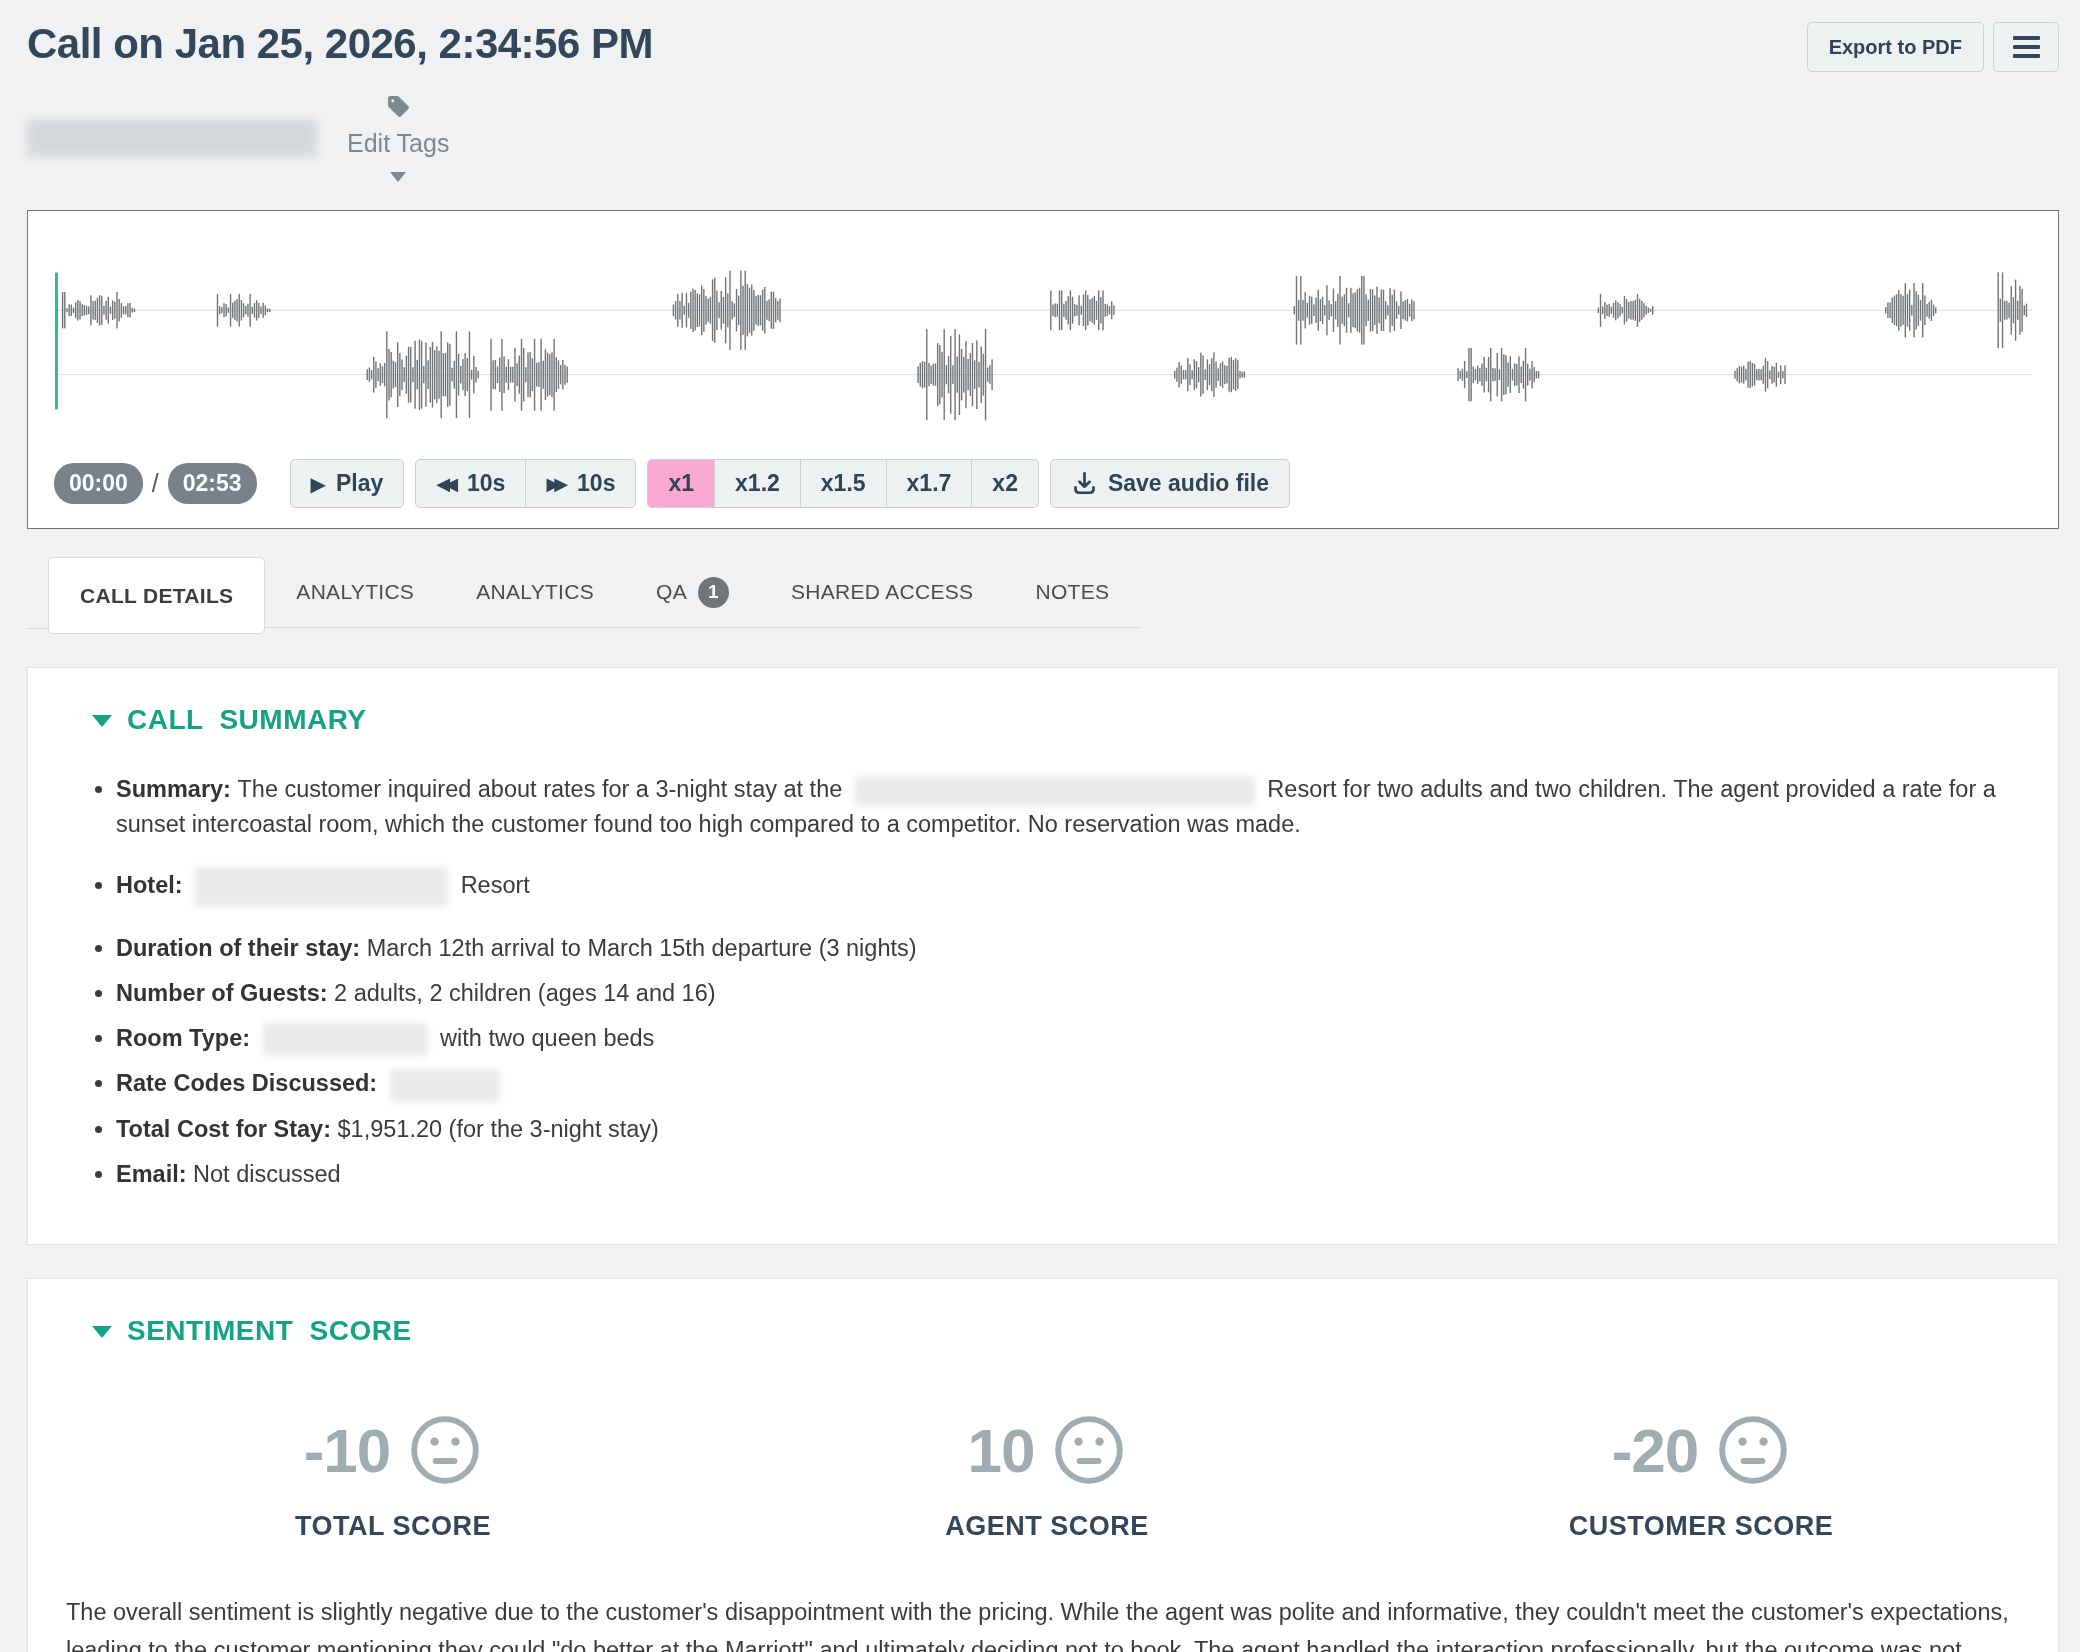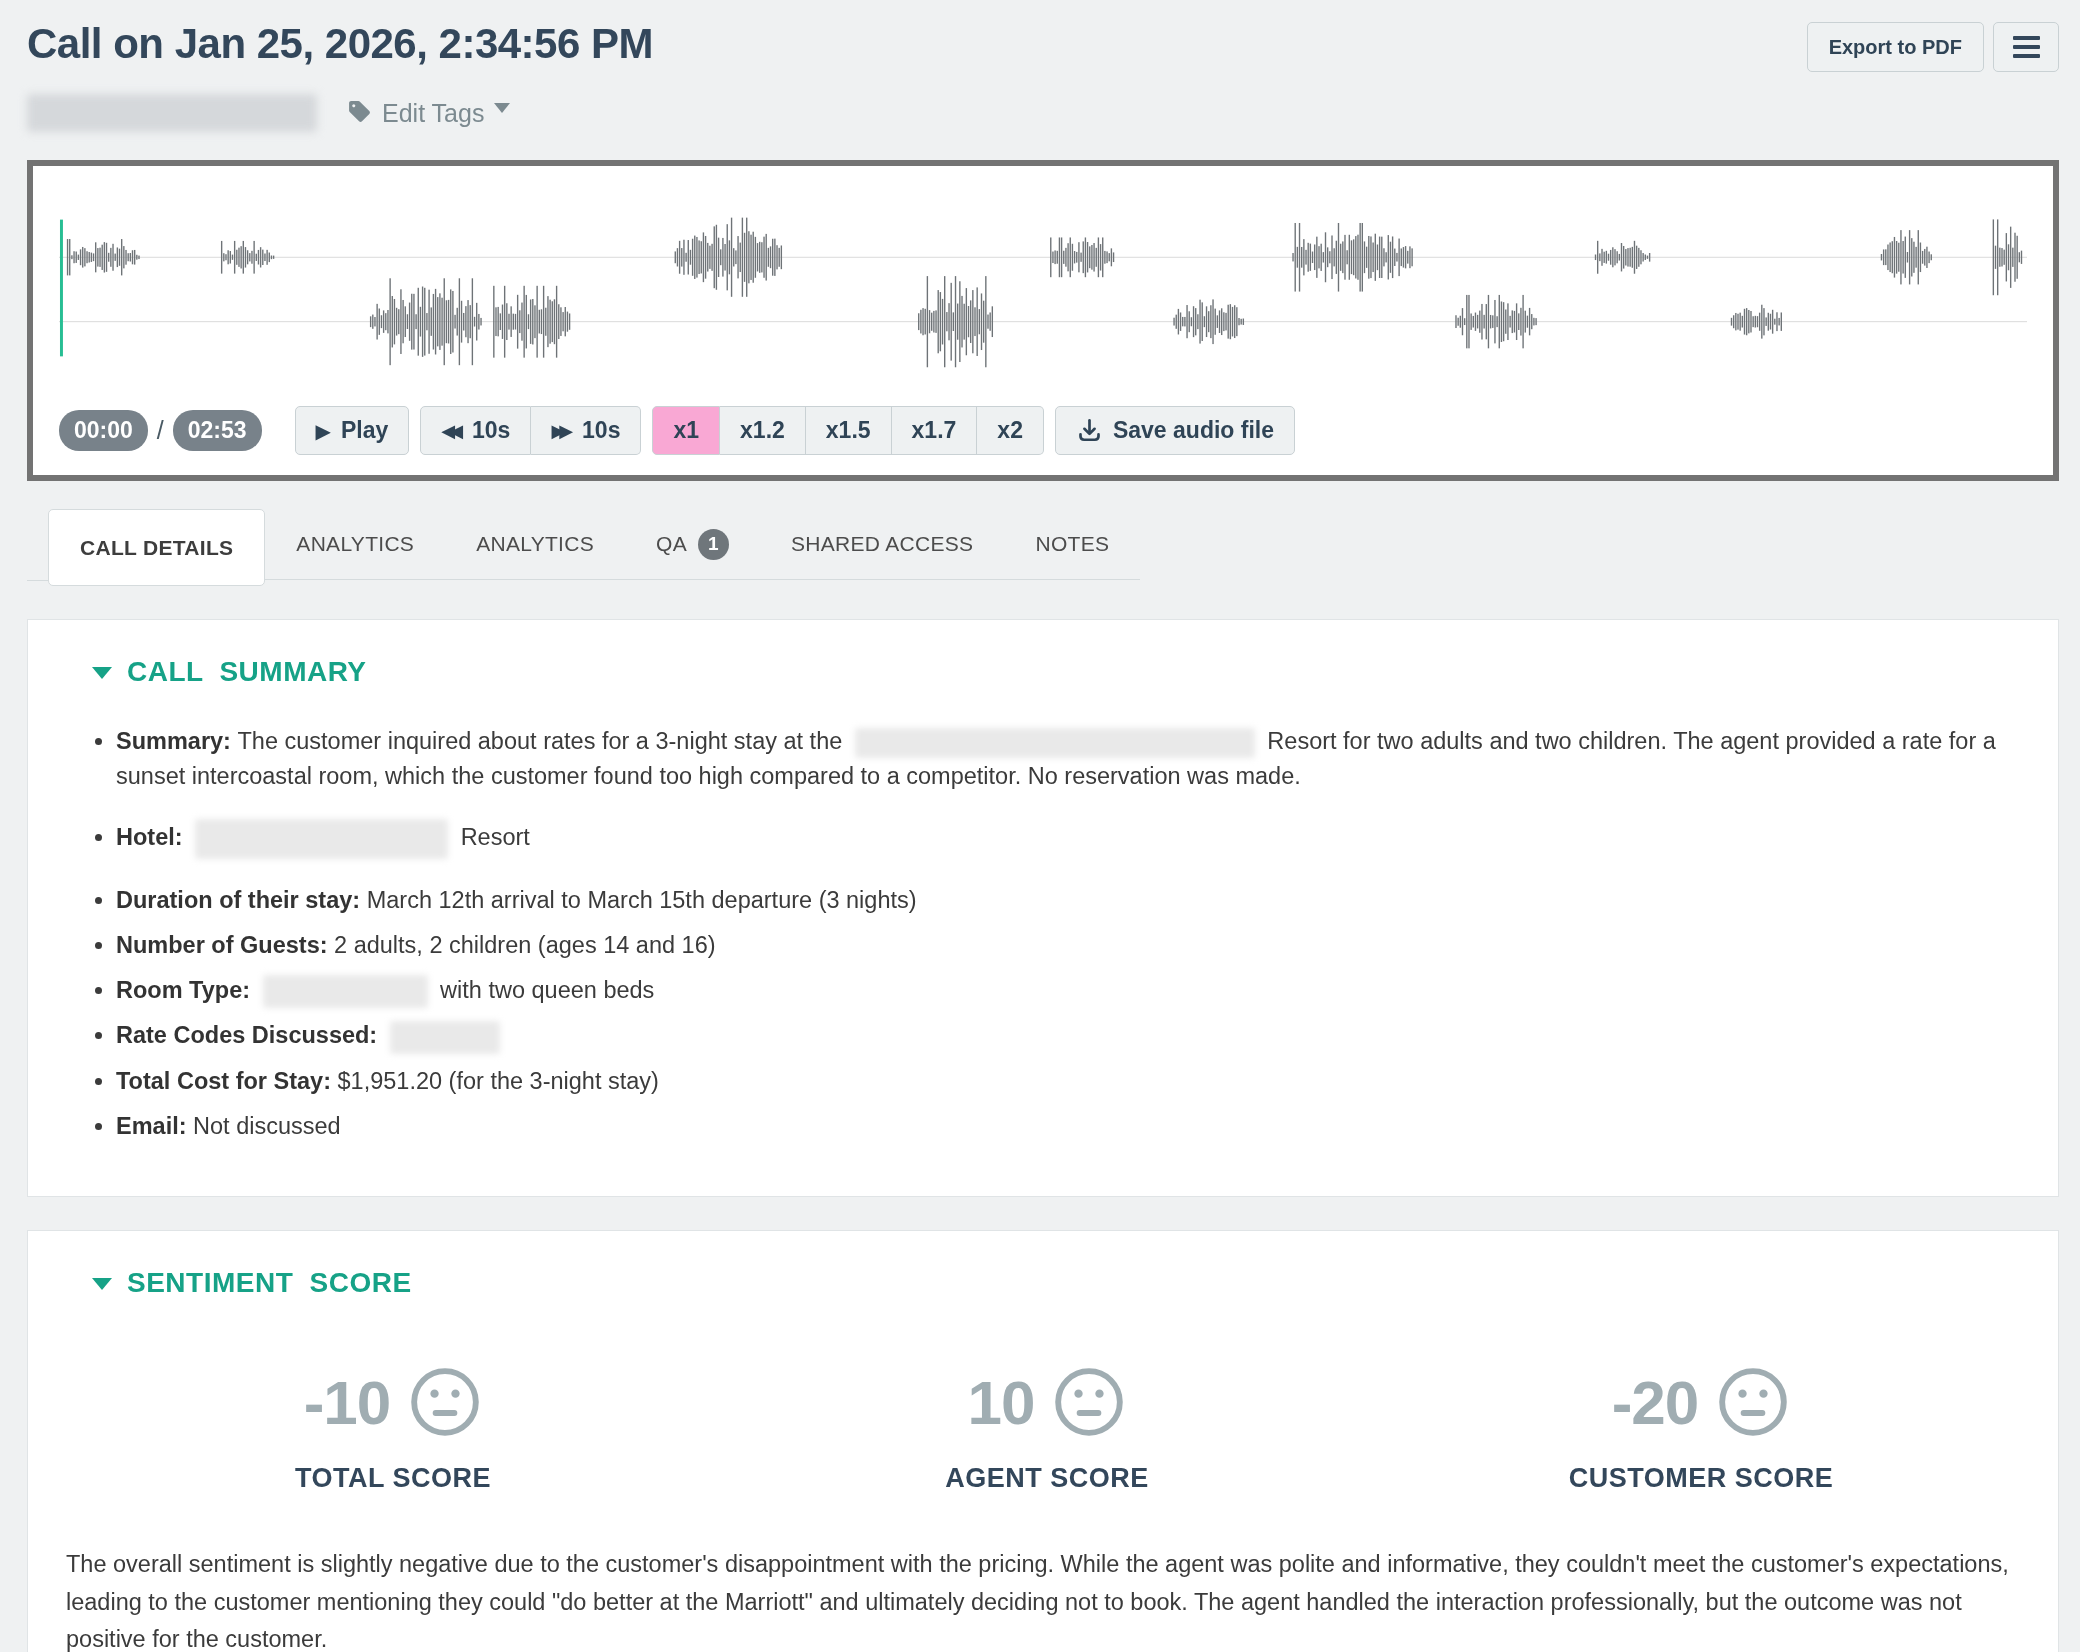--- a/index.html
+++ b/index.html
@@ -23,27 +23,27 @@
     background:var(--btnbg);border:1px solid var(--btnborder);border-radius:5px;
     color:#2f4456;font-weight:bold;font-size:20px;padding:0 21px;height:50px;
     display:inline-flex;align-items:center;gap:11px;cursor:pointer;font-family:inherit;
   }
   .menu-btn{width:66px;justify-content:center;padding:0;}
   .bars{display:inline-block;width:27px;height:4px;background:#33475b;border-radius:1px;
         box-shadow:0 -9px 0 #33475b,0 9px 0 #33475b;}
 
   .tagrow{display:flex;align-items:center;margin:22px 0 28px;gap:30px;}
   .redact-tag{width:290px;height:38px;background:#d5d8db;filter:blur(4px);border-radius:4px;}
-  .edit-tags{display:flex;gap:10px;color:#7c8a90;font-size:25px;cursor:pointer;}
+  .edit-tags{display:flex;align-items:center;gap:10px;color:#7c8a90;font-size:25px;cursor:pointer;flex-direction:column;}
   .tag-icon{width:25px;height:25px;display:inline-block;}
   .caret{width:0;height:0;border-left:8px solid transparent;border-right:8px solid transparent;
          border-top:10px solid #7c8a90;margin-top:4px;}
 
   
-  .player-card{background:#fff;border:6px solid #737373;padding:12px 26px 20px;}
+  .player-card{background:#fff;border:1px solid #737373;padding:20px 26px 20px;}
   .wave{display:block;width:100%;height:218px;}
   .controls{display:flex;align-items:center;gap:11px;margin-top:10px;}
   .time{display:flex;align-items:center;gap:9px;font-size:25px;color:#4a5a64;margin-right:22px;}
   .pill{background:var(--pill);color:#fff;font-weight:bold;border-radius:20px;padding:7px 15px;font-size:23px;}
   .ctl{
     background:var(--btnbg);border:1px solid var(--btnborder);color:#2f4456;font-weight:bold;
     font-size:23px;height:49px;padding:0 20px;font-family:inherit;cursor:pointer;border-radius:5px;
     display:inline-flex;align-items:center;gap:10px;
   }
   .group{display:inline-flex;}

